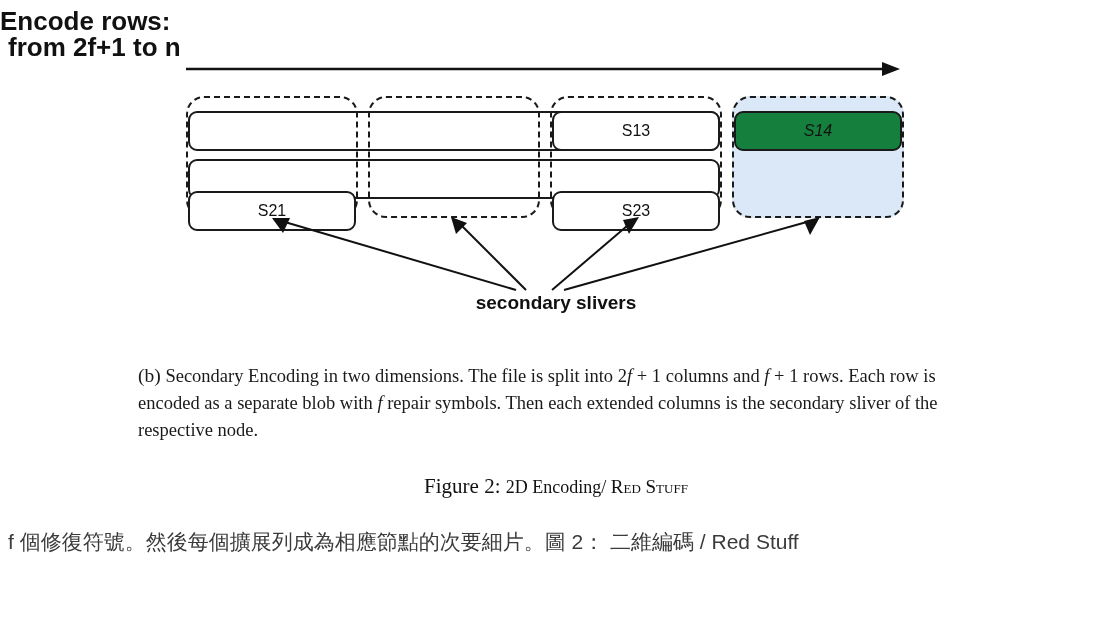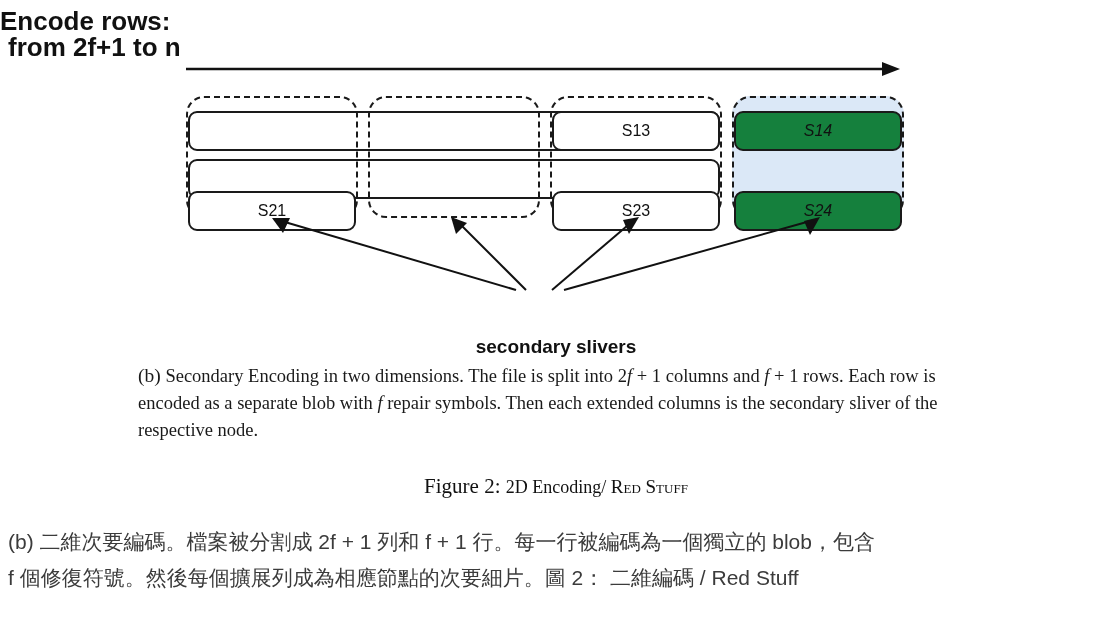--- a/index.html
+++ b/index.html
@@ -113,21 +113,20 @@
 
   #secondary-slivers-label {
     position: absolute;
     left: 0;
     top: 292px;
     width: 1112px;
     text-align: center;
     font-weight: bold;
     font-size: 19px;
     color: #111;
-    margin-top: 44px;
   }
 
   
   #caption-b {
     position: absolute;
     left: 138px;
     top: 362px;
     width: 860px;
     font-family: "Liberation Serif", serif;
     font-size: 18.5px;
@@ -191,21 +190,20 @@
   <div class="col-dash c1"></div>
   <div class="col-dash c2"></div>
   <div class="col-dash c3"></div>
   <div class="col-dash c4"></div>
 
   <div class="cell r1 k3">S13</div>
   <div class="cell r1 k4 highlight">S14</div>
 
   <div class="cell r2 k1">S21</div>
   <div class="cell r2 k3">S23</div>
-  <div class="cell r2 k4 highlight">S24</div>
 </div>
 
 <svg id="sliver-arrows" viewBox="0 0 716 80">
 
   <line x1="330" y1="76" x2="92" y2="6" stroke="#111111" stroke-width="2"></line>
   <polygon points="86,4 104,4 97,19" fill="#111111"></polygon>
 
   <line x1="340" y1="76" x2="270" y2="6" stroke="#111111" stroke-width="2"></line>
   <polygon points="265,3 281,9 270,20" fill="#111111"></polygon>
 
@@ -223,15 +221,14 @@
   <span>rows. Each row is encoded as a separate blob with </span><span class="it">f</span><span> repair symbols. Then each extended</span>
   <span>columns is the secondary sliver of the respective node.</span>
 </div>
 
 <div id="figure-line">
   <span class="fignum">Figure 2:</span>
   <span class="figrest">2D Encoding/ </span><span class="smallcaps">Red Stuff</span>
 </div>
 
 <div id="cn-translation">
-  <div class="nowrapline">(b) 二維次要編碼。檔案被分割成 2f + 1 列和 f + 1 行。每一行被編碼為一個獨立的 blob，包含</div>
   <div class="nowrapline">f 個修復符號。然後每個擴展列成為相應節點的次要細片。圖 2： 二維編碼 / Red Stuff</div>
 </div>
 
 </body></html>

